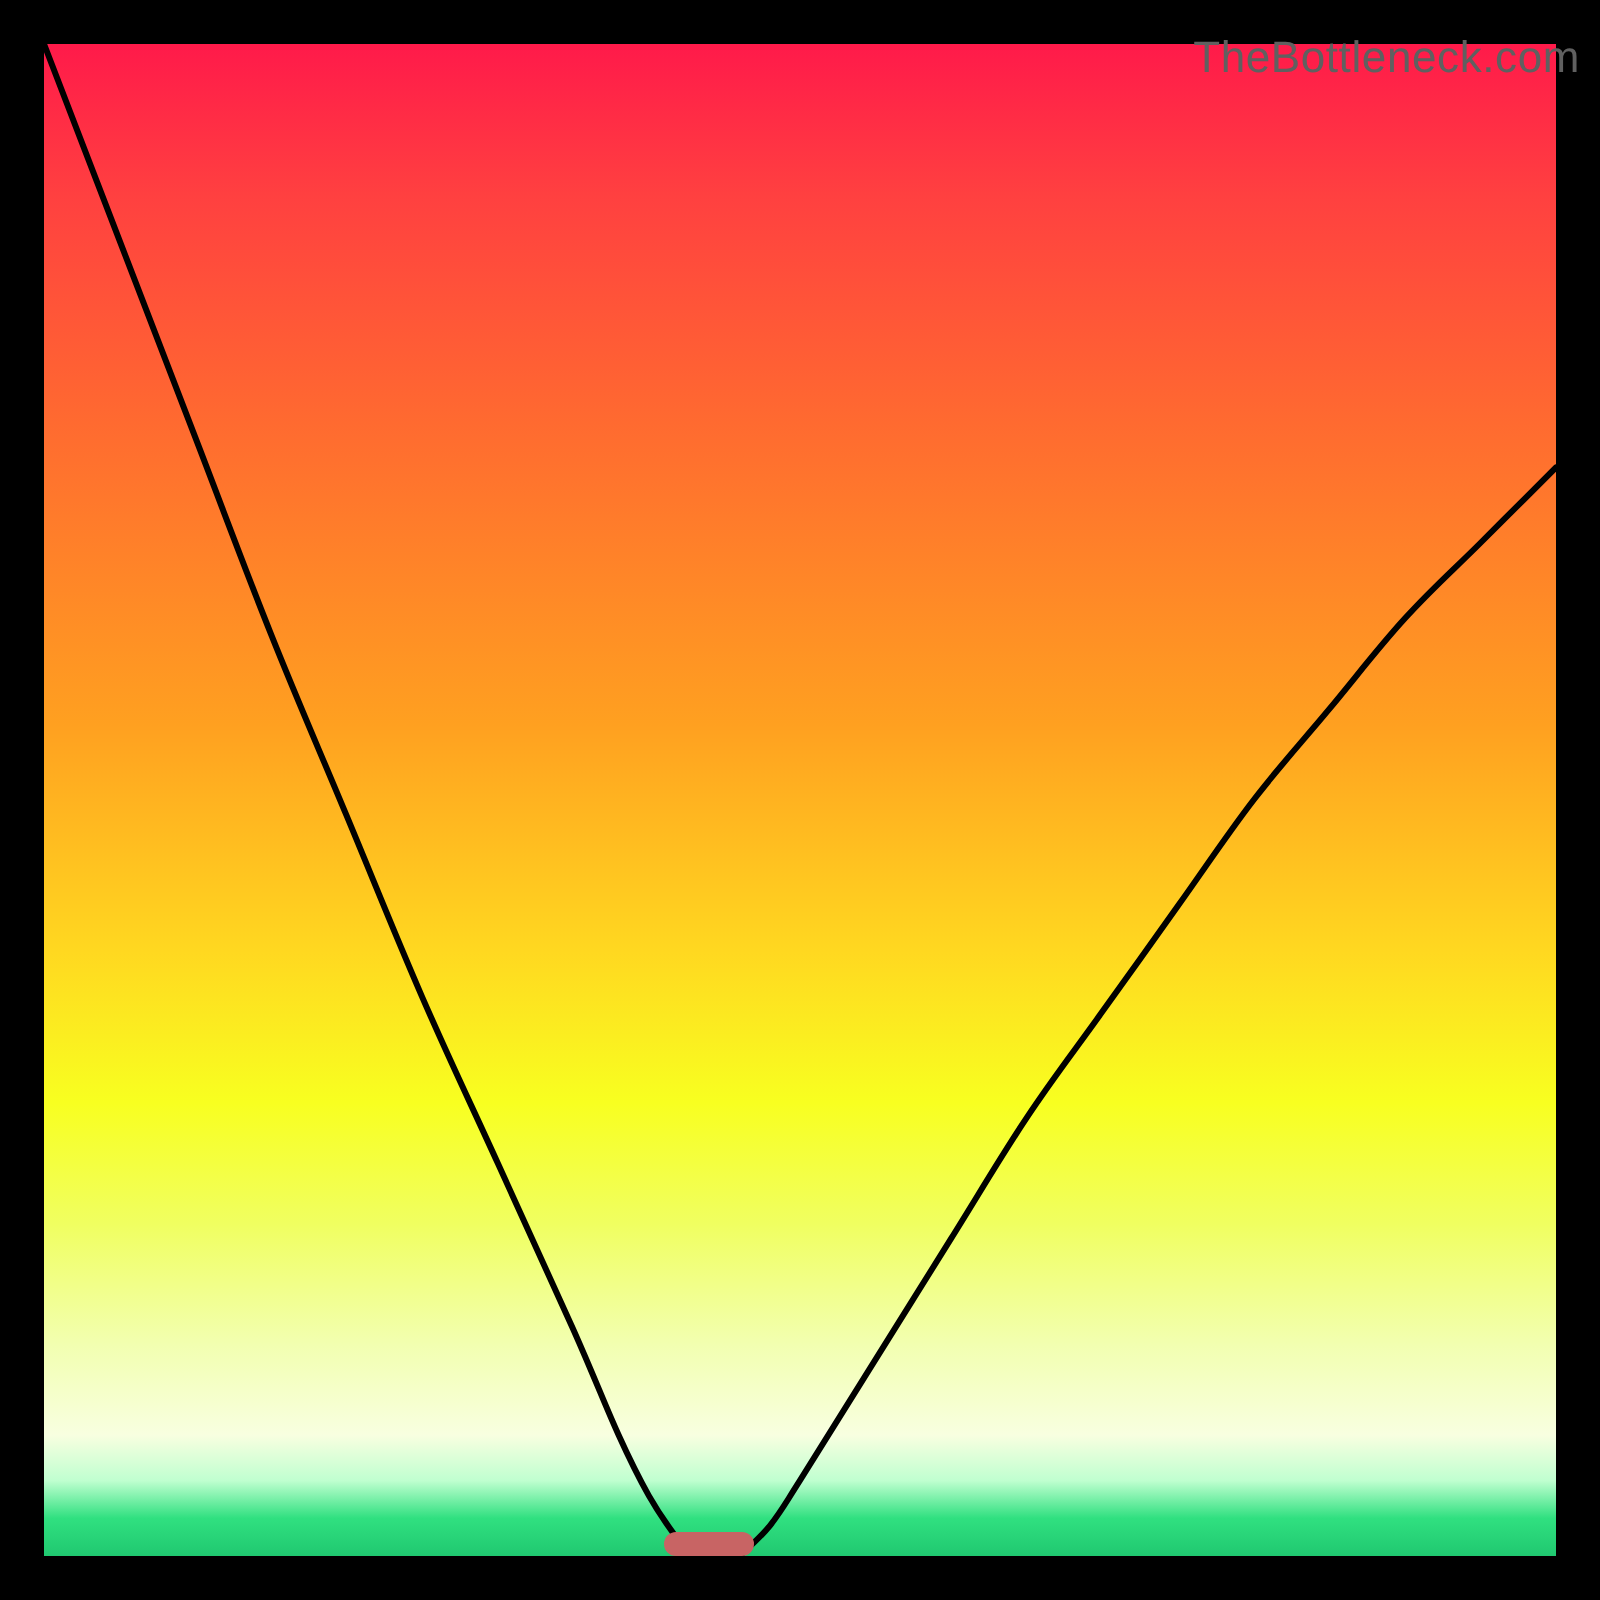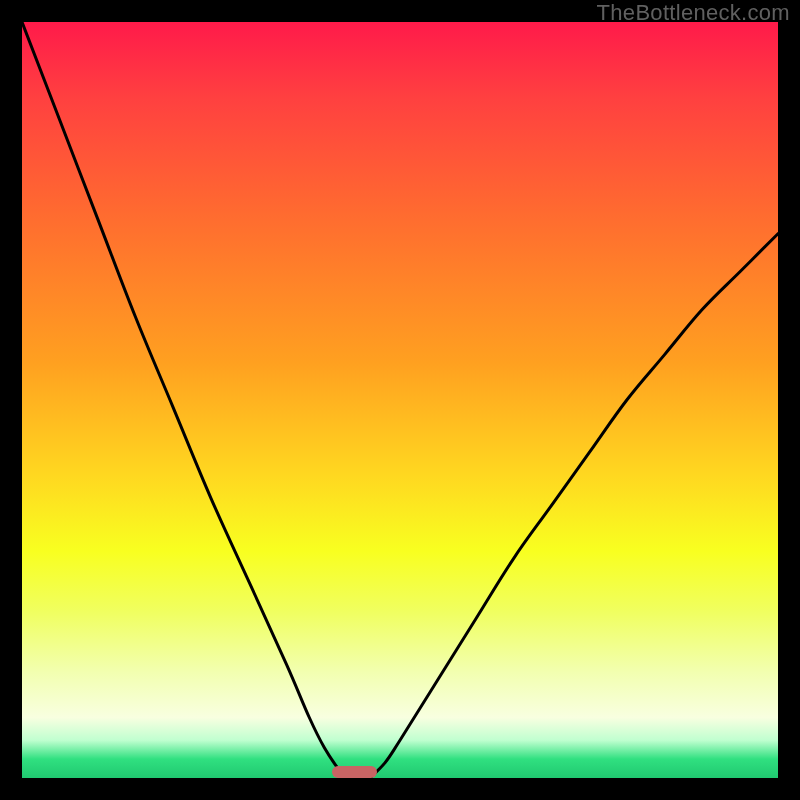--- a/index.html
+++ b/index.html
@@ -27,21 +27,21 @@
       #f0ff60 78%,
       #f2ffb0 86%,
       #f8ffe0 92%,
       #c0ffd0 95%,
       #30e080 97.5%,
       #20c870 100%
     );
   }
   .watermark {
     position: absolute;
-    top: 0px;
+    top: 16px;
     right: 10px;
     color: #606060;
     font-size: 22px;
     font-weight: 500;
     letter-spacing: 0.3px;
     z-index: 10;
   }
   .curve-layer {
     position: absolute;
     left: 0;

